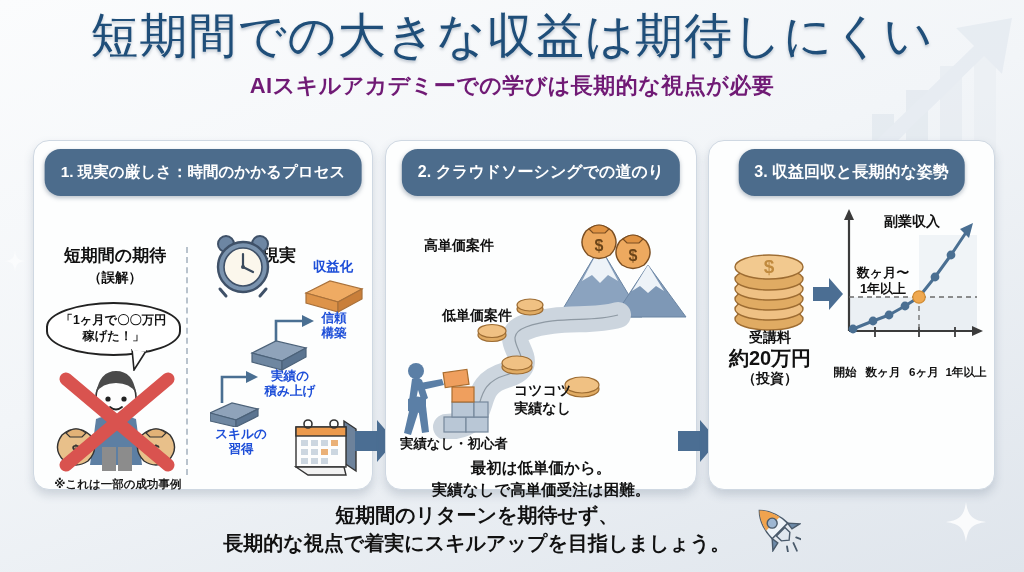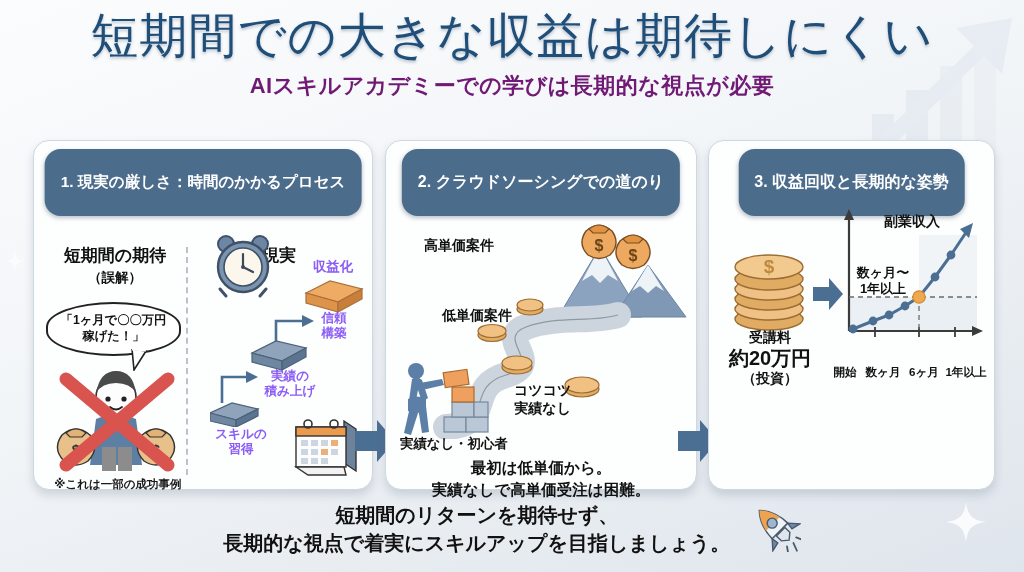--- a/index.html
+++ b/index.html
@@ -31,21 +31,21 @@
     background:#fdfefe;border:1px solid #cfd8e2;border-radius:16px;
     box-shadow:0 5px 10px rgba(80,100,125,.22);
   }
   .panel.p1{left:33px;width:338px;}
   .panel.p2{left:385px;width:310px;}
   .panel.p3{left:708px;width:285px;}
   .panel-head{
     position:absolute;left:50%;transform:translateX(-50%);top:8px;
     background:#4c6c8c;color:#fff;border-radius:16px;
     font-size:16px;font-weight:bold;white-space:nowrap;
-    padding:23px 16px;box-shadow:0 2px 4px rgba(60,80,105,.35);
+    padding:13px 16px;box-shadow:0 2px 4px rgba(60,80,105,.35);
   }
   .panel.p1 .panel-head{font-size:15.5px;}
   .panel.p3 .panel-head{font-size:16px;}
 
   .panel-body{position:absolute;left:0;right:0;top:48px;bottom:0;}
 
   .caption{
     position:absolute;left:0;right:0;text-align:center;
     font-size:15.5px;font-weight:bold;color:#111;line-height:1.45;
   }
@@ -63,21 +63,21 @@
   .bubble{
     position:absolute;left:12px;top:113px;width:135px;height:54px;
     border:2px solid #222;border-radius:50%/46%;background:#fff;
     display:flex;align-items:center;justify-content:center;text-align:center;
     font-size:12.3px;font-weight:bold;color:#111;line-height:1.3;box-sizing:border-box;
   }
   .bubble-tail{position:absolute;left:96px;top:160px;width:18px;height:22px;}
 
   .note{position:absolute;left:10px;top:288px;width:148px;text-align:center;font-size:11.5px;font-weight:bold;color:#1a1a1a;}
 
-  .box-label{position:absolute;text-align:center;font-size:12.6px;font-weight:bold;color:#8b5cf6;line-height:1.2;}
+  .box-label{position:absolute;text-align:center;font-size:12.6px;font-weight:bold;color:#1d4ed8;line-height:1.2;}
 
   
   .p2-label{position:absolute;font-size:14px;font-weight:bold;color:#111;white-space:nowrap;}
 
   
   .coin-label{position:absolute;left:6px;top:140px;width:110px;text-align:center;line-height:1.22;}
   .coin-label .l1{font-size:14px;font-weight:bold;color:#111;}
   .coin-label .l2{font-size:20px;font-weight:bold;color:#111;}
   .coin-label .l3{font-size:14px;font-weight:bold;color:#111;}
   .chart-note{position:absolute;left:128px;top:76px;width:92px;text-align:center;font-size:13px;font-weight:bold;color:#111;line-height:1.25;}

